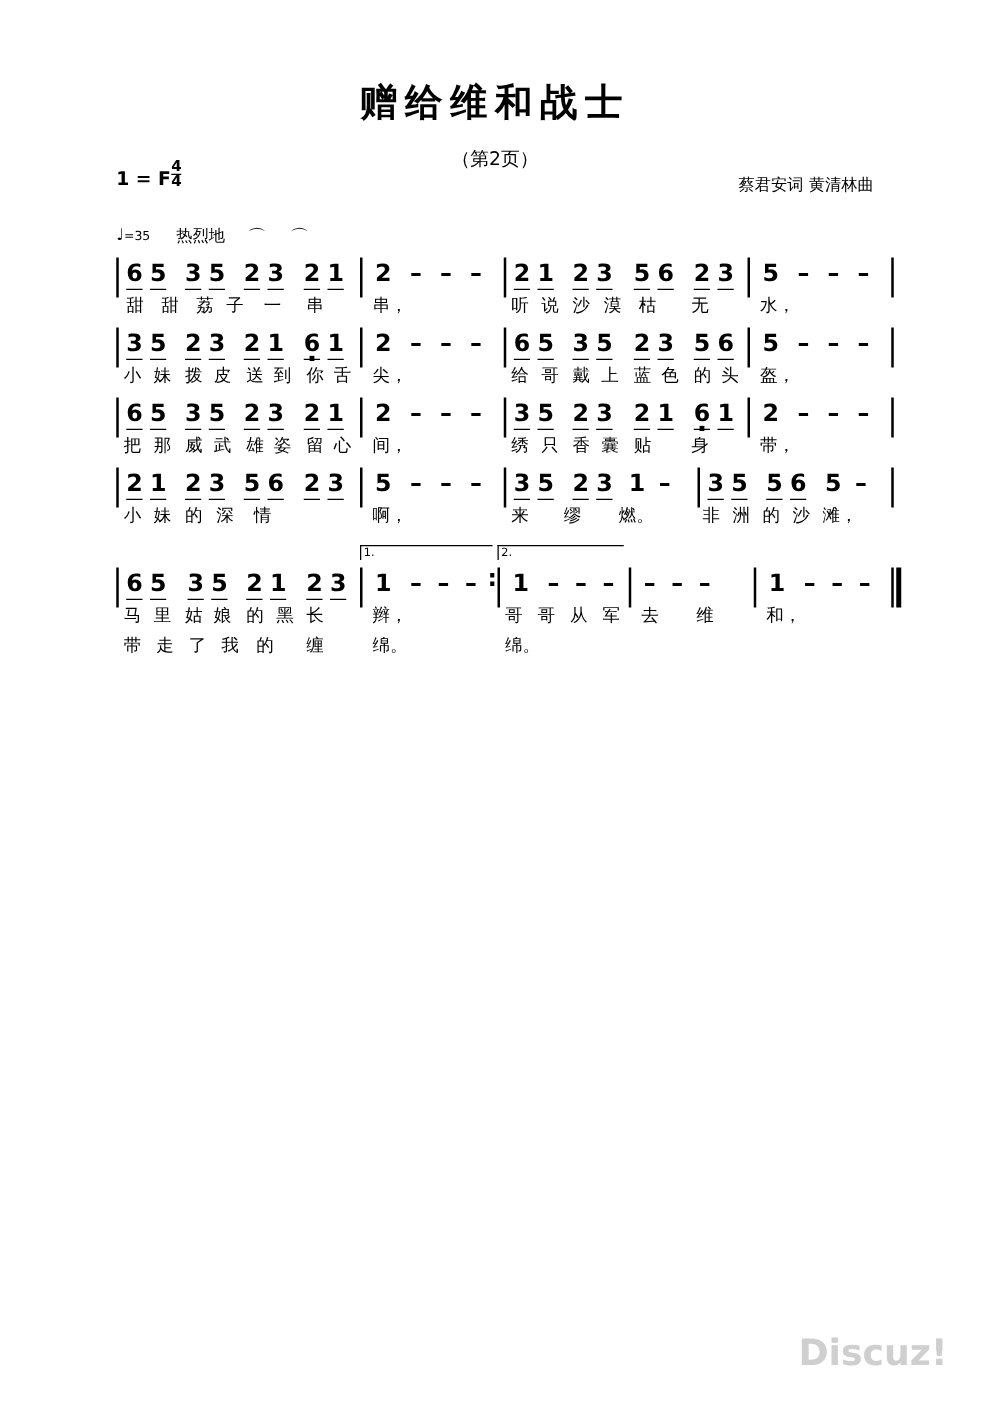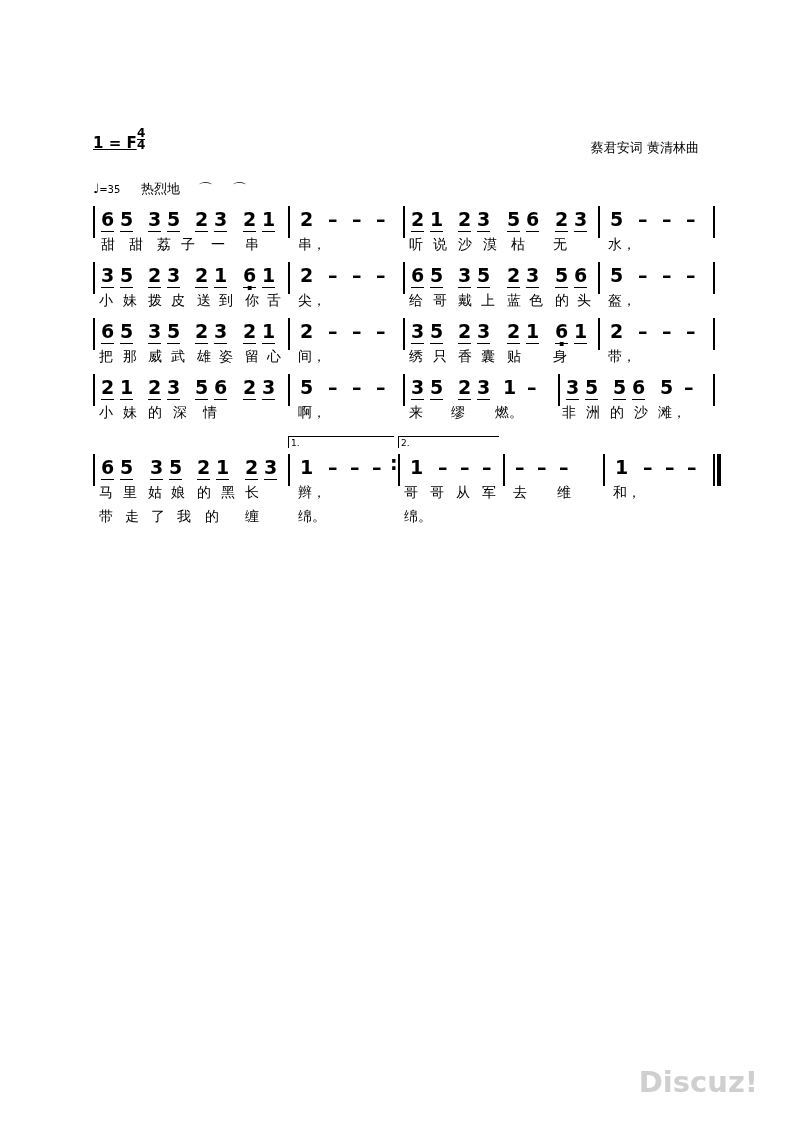--- a/index.html
+++ b/index.html
@@ -45,21 +45,20 @@
     font-size: 15px;
     color: #000;
   }
   .key-sig {
     position: absolute;
     left: 93px;
     top: 134px;
     font-family: "DejaVu Sans", sans-serif;
     font-size: 15px;
     font-weight: bold;
-    text-decoration: underline;
   }
   .meter {
     position: absolute;
     left: 137px;
     top: 128px;
     font-family: "DejaVu Sans", sans-serif;
     font-size: 12px;
     font-weight: bold;
     line-height: 11px;
     text-align: center;
@@ -202,20 +201,22 @@
     font-weight: bold;
     color: #cfcfcf;
     letter-spacing: 0px;
   }
 </style>
 </head>
 <body>
 
 <div class="page">
 
+  <div class="title">赠给维和战士</div>
+  <div class="subtitle">（第2页）</div>
 
   <div class="key-sig">1 = F</div>
   <div class="meter">
     <span class="num">4</span>
     <span style="display:block;border-top:1.3px solid #000;">4</span>
   </div>
   <div class="credits">蔡君安词 黄清林曲</div>
 
   <div class="tempo"><span class="note">♩</span><span>=35</span></div>
   <div class="expr">热烈地</div>

